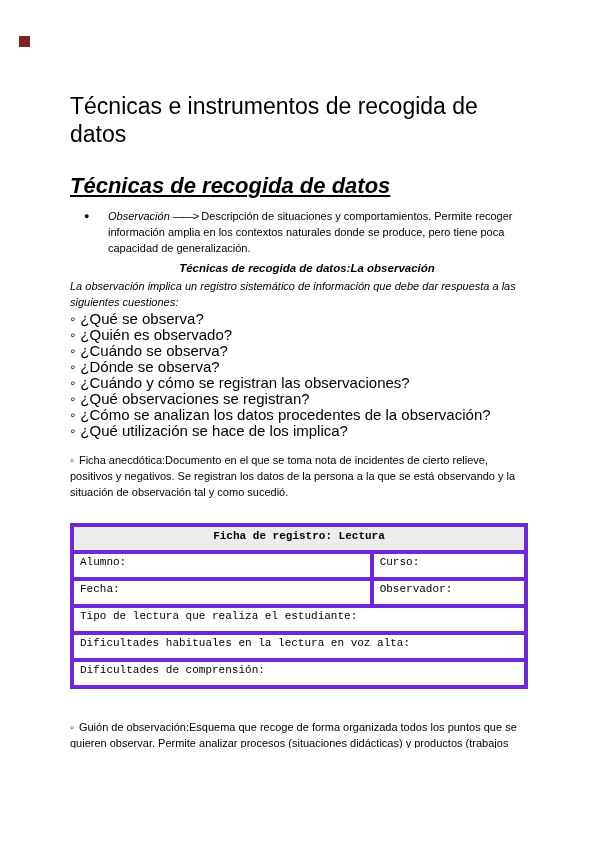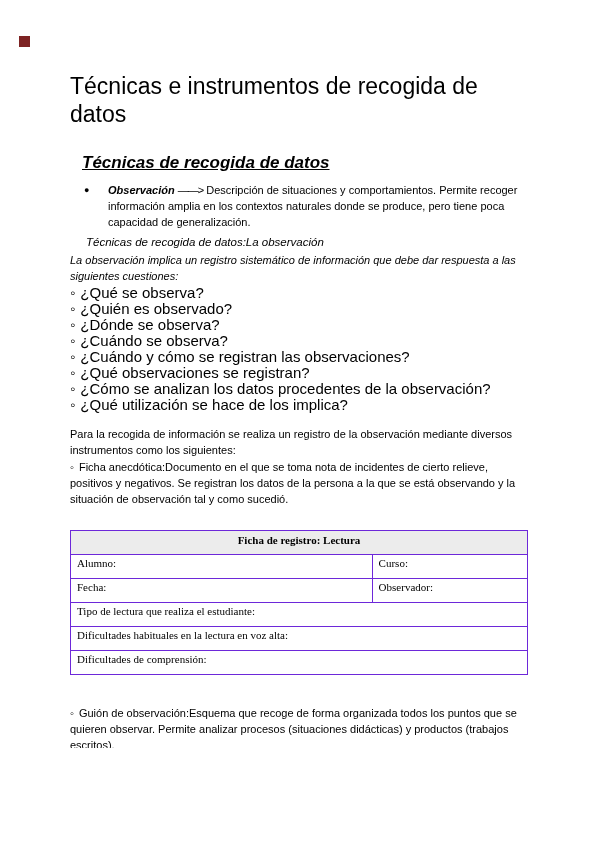--- a/index.html
+++ b/index.html
@@ -7,94 +7,95 @@
     padding: 0;
     background: #ffffff;
   }
   .page {
     position: relative;
     width: 600px;
     height: 748px;
     background: #ffffff;
     font-family: "Liberation Sans", sans-serif;
     color: #000000;
-    padding: 72px 72px 0 70px;
+    padding: 92px 72px 0 70px;
     box-sizing: border-box;
     overflow: hidden;
   }
   .corner-square {
     position: absolute;
     left: 19px;
     width: 11px;
     height: 11px;
     background: #7d2323;
   }
   .corner-square.top { top: 36px; }
   .corner-square.bottom { top: 811px; }
 
   .doc-title {
     font-size: 23px;
     font-weight: 400;
     line-height: 28px;
     margin: 0 0 25px 0;
   }
   .section-heading {
-    font-size: 17px;
+    font-size: 22px;
     font-weight: 700;
     font-style: italic;
     text-decoration: underline;
-    margin: 0 0 9px 12px;
+    margin: 0 0 9px 0;
   }
   .body-text {
     font-size: 11px;
     line-height: 16px;
     margin: 0;
   }
   .bullet-row {
     display: flex;
     padding-left: 14px;
     margin: 0 0 4px 0;
   }
   .bullet-marker {
     flex: none;
     width: 24px;
     font-size: 9px;
     line-height: 16px;
   }
   .bold-italic {
-    font-weight: 700;
+    font-weight: 400;
     font-style: italic;
     text-align: right;
   }
   .subheading {
     font-size: 11.5px;
-    font-weight: 400;
+    font-weight: 700;
     font-style: italic;
     line-height: 16px;
     margin: 0 0 2px 16px;
+    text-align: center;
   }
   .intro { margin-bottom: 1px; font-style: italic; }
   .q-list { margin: 0 0 13px 0; }
   .q-item {
     font-size: 15px;
     line-height: 16px;
   }
   .q-marker, .p-marker { margin-right: 5px; }
   .para2 { margin-bottom: 1px; }
   .arrow { letter-spacing: -1px; }
 
   .ficha-table {
     width: 100%;
     border-collapse: collapse;
     margin-top: 23px;
   }
   .ficha-table th, .ficha-table td {
-    border: 1px solid #6d28d9;
+    border: 4px solid #6d28d9;
     font-size: 11px;
-    font-family: Liberation Serif, serif;
+    font-family: Liberation Mono, monospace;
     padding: 2px 6px;
     vertical-align: top;
     text-align: left;
     font-weight: 400;
     margin-left: 44px;
   }
   .ficha-table th {
     background: #ececec;
     text-align: center;
     font-weight: 700;
@@ -127,29 +128,28 @@
     </p>
   </div>
 
   <p class="subheading">Técnicas de recogida de datos:La observación</p>
 
   <p class="body-text intro">La observación implica un registro sistemático de información que debe dar respuesta a las siguientes cuestiones:</p>
 
   <div class="q-list">
     <div class="q-item"><span class="q-marker">◦</span><span>¿Qué se observa?</span></div>
     <div class="q-item"><span class="q-marker">◦</span><span>¿Quién es observado?</span></div>
+    <div class="q-item"><span class="q-marker">◦</span><span>¿Cuándo se observa?</span></div>
     <div class="q-item"><span class="q-marker">◦</span><span>¿Dónde se observa?</span></div>
-    <div class="q-item"><span class="q-marker">◦</span><span>¿Cuándo se observa?</span></div>
     <div class="q-item"><span class="q-marker">◦</span><span>¿Cuándo y cómo se registran las observaciones?</span></div>
     <div class="q-item"><span class="q-marker">◦</span><span>¿Qué observaciones se registran?</span></div>
     <div class="q-item"><span class="q-marker">◦</span><span>¿Cómo se analizan los datos procedentes de la observación?</span></div>
     <div class="q-item"><span class="q-marker">◦</span><span>¿Qué utilización se hace de los implica?</span></div>
   </div>
 
-  <p class="body-text para2">Para la recogida de información se realiza un registro de la observación mediante diversos instrumentos como los siguientes:</p>
 
   <p class="body-text"><span class="p-marker">◦</span><span>Ficha anecdótica:Documento en el que se toma nota de incidentes de cierto relieve, positivos y negativos. Se registran los datos de la persona a la que se está observando y la situación de observación tal y como sucedió.</span></p>
 
   <table class="ficha-table">
     <thead>
       <tr>
         <th colspan="2">Ficha de registro: Lectura</th>
       </tr>
     </thead>
     <tbody>

